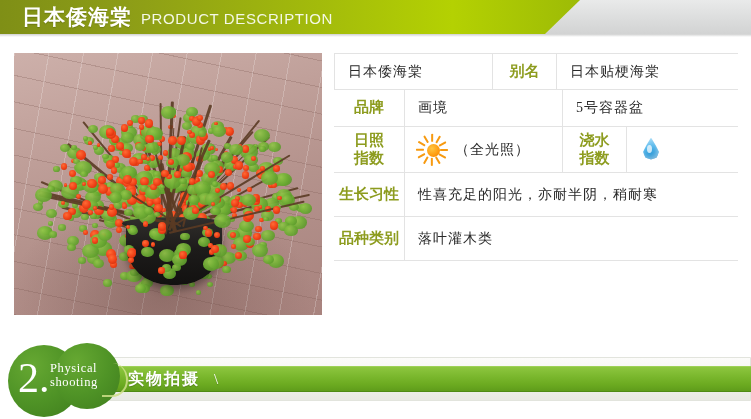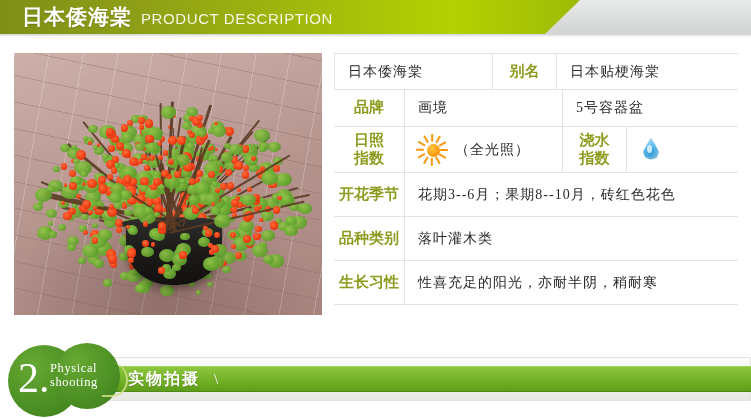--- a/index.html
+++ b/index.html
@@ -970,33 +970,29 @@
         <span>指数</span>
       </div>
       <div class="cell-value w-val2">
         <span class="drop-icon">
           <span class="drop-shape"></span>
           <span class="drop-gloss"></span>
         </span>
       </div>
     </div>
 
+
     <div class="spec-row h-wide">
-      <div class="cell-label w-labWide">开花季节</div>
-      <div class="cell-value w-valWide">花期3--6月；果期8--10月，砖红色花色</div>
+      <div class="cell-label w-labWide">生长习性</div>
+      <div class="cell-value w-valWide">性喜充足的阳光，亦耐半阴，稍耐寒</div>
     </div>
 
     <div class="spec-row h-wide">
       <div class="cell-label w-labWide">品种类别</div>
       <div class="cell-value w-valWide">落叶灌木类</div>
-    </div>
-
-    <div class="spec-row h-wide">
-      <div class="cell-label w-labWide">生长习性</div>
-      <div class="cell-value w-valWide">性喜充足的阳光，亦耐半阴，稍耐寒</div>
     </div>
 
   </div>
 
   <div class="section-bar">
     <div class="bar-capsule"></div>
     <div class="bar-green"></div>
     <div class="bar-text">
       <span class="bar-cn">实物拍摄</span>
       <span class="bar-en">\</span>

